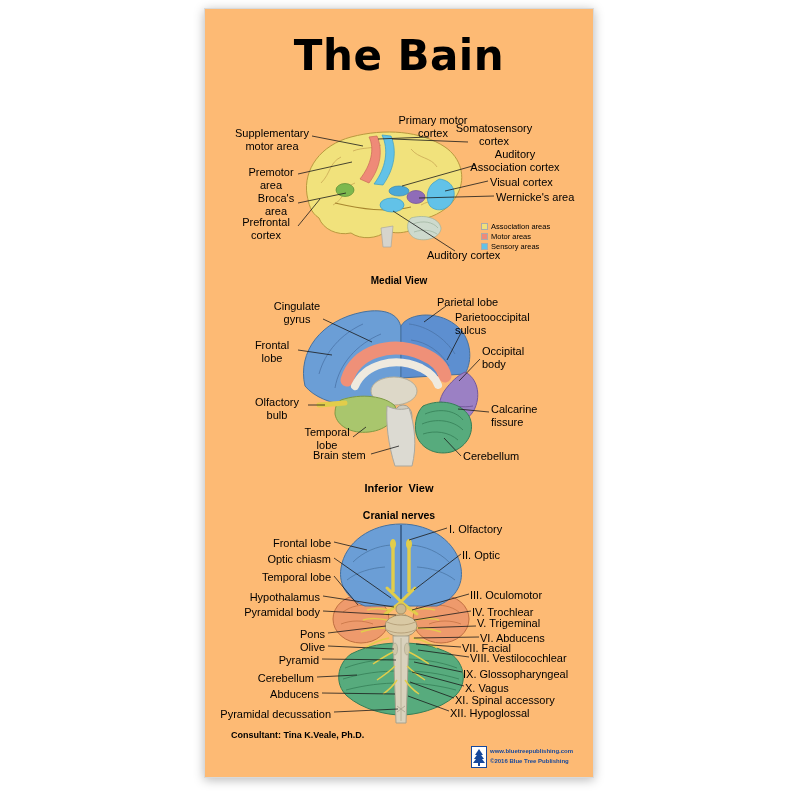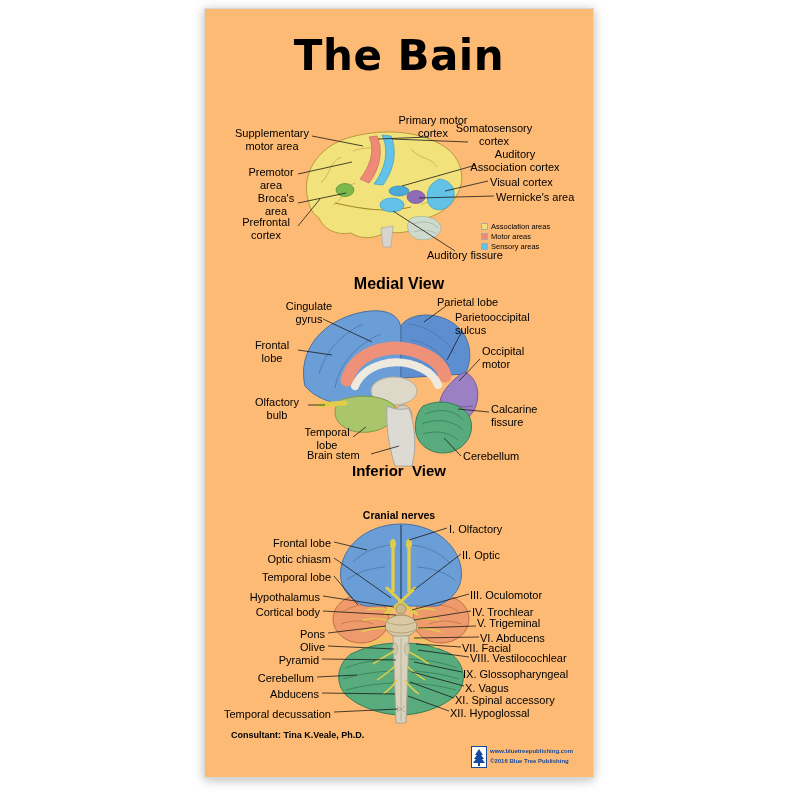--- a/index.html
+++ b/index.html
@@ -4,22 +4,22 @@
 <style>
   *{margin:0;padding:0;box-sizing:border-box}
   html,body{width:800px;height:800px;background:#ffffff;overflow:hidden;position:relative;
     font-family:"Liberation Sans",sans-serif;}
   .poster{position:absolute;left:204px;top:8px;width:390px;height:770px;background:#fdba74;
     border:1px solid #d9d9d9;box-shadow:0 2px 10px rgba(0,0,0,.28)}
   .title{position:absolute;top:22px;left:0;width:100%;text-align:center;
     font-family:"DejaVu Sans",sans-serif;font-size:42px;font-weight:bold;color:#000;letter-spacing:.5px}
   .heading{position:absolute;left:0;width:100%;text-align:center;font-weight:bold;color:#000;white-space:pre}
   .h1{top:92px;font-size:15px}
-  .h2{top:266px;font-size:16px}
-  .h3{top:453px;font-size:15px}
+  .h2{top:266px;font-size:10px}
+  .h3{top:473px;font-size:11px}
   .h4{top:500px;font-size:10.5px}
   .lbl{position:absolute;font-size:11px;line-height:1.2;font-weight:normal;color:#000}
   .ra{text-align:center}
   .ct{text-align:center}
   .art{position:absolute}
   .art-lateral{left:88px;top:112px;width:180px;height:132px}
   .art-medial{left:86px;top:287px;width:210px;height:180px}
   .art-inferior{left:116px;top:509px;width:160px;height:218px}
   .leaders{position:absolute;left:0;top:0;width:390px;height:770px;pointer-events:none}
   .legend{position:absolute;left:276px;top:213px}
@@ -193,59 +193,59 @@
 
   <div class="lbl ra" style="left:28px;top:118px;width:78px">Supplementary motor area</div>
   <div class="lbl ct" style="left:193px;top:105px;width:70px">Primary motor cortex</div>
   <div class="lbl ct" style="left:249px;top:113px;width:80px">Somatosensory cortex</div>
   <div class="lbl ct" style="left:262px;top:139px;width:96px">Auditory Association cortex</div>
   <div class="lbl ra" style="left:41px;top:157px;width:50px">Premotor area</div>
   <div class="lbl" style="left:285px;top:167px">Visual cortex</div>
   <div class="lbl ra" style="left:51px;top:183px;width:40px">Broca's area</div>
   <div class="lbl" style="left:291px;top:182px">Wernicke's area</div>
   <div class="lbl ra" style="left:31px;top:207px;width:60px">Prefrontal cortex</div>
-  <div class="lbl" style="left:222px;top:240px">Auditory fissure</div>
+  <div class="lbl" style="left:222px;top:240px">Auditory cortex</div>
 
   <div class="legend">
     <div class="legend-row">
       <span class="swatch" style="background: rgb(240, 224, 124);"></span>
       <span class="legend-label">Association areas</span>
     </div>
     <div class="legend-row">
       <span class="swatch" style="background: rgb(239, 138, 120);"></span>
       <span class="legend-label">Motor areas</span>
     </div>
     <div class="legend-row">
       <span class="swatch" style="background: rgb(98, 194, 232);"></span>
       <span class="legend-label">Sensory areas</span>
     </div>
   </div>
 
-  <div class="lbl ct" style="left:72px;top:291px;width:64px">Cingulate gyrus</div>
+  <div class="lbl ct" style="left:60px;top:291px;width:64px">Cingulate gyrus</div>
   <div class="lbl" style="left:232px;top:287px">Parietal lobe</div>
   <div class="lbl" style="left:250px;top:302px;width:82px">Parietooccipital sulcus</div>
   <div class="lbl ra" style="left:43px;top:330px;width:48px">Frontal lobe</div>
-  <div class="lbl" style="left:277px;top:336px;width:50px">Occipital motor</div>
+  <div class="lbl" style="left:277px;top:336px;width:50px">Occipital body</div>
   <div class="lbl ra" style="left:43px;top:387px;width:58px">Olfactory bulb</div>
   <div class="lbl" style="left:286px;top:394px;width:52px">Calcarine fissure</div>
   <div class="lbl ra" style="left:98px;top:417px;width:48px">Temporal lobe</div>
-  <div class="lbl" style="left:102px;top:440px">Brain stem</div>
+  <div class="lbl" style="left:108px;top:440px">Brain stem</div>
   <div class="lbl" style="left:258px;top:441px">Cerebellum</div>
 
   <div class="lbl" style="right:262px;top:528px">Frontal lobe</div>
   <div class="lbl" style="right:262px;top:544px">Optic chiasm</div>
   <div class="lbl" style="right:262px;top:562px">Temporal lobe</div>
   <div class="lbl" style="right:273px;top:582px">Hypothalamus</div>
-  <div class="lbl" style="right:273px;top:597px">Cortical body</div>
+  <div class="lbl" style="right:273px;top:597px">Pyramidal body</div>
   <div class="lbl" style="right:268px;top:619px">Pons</div>
   <div class="lbl" style="right:268px;top:632px">Olive</div>
   <div class="lbl" style="right:274px;top:645px">Pyramid</div>
   <div class="lbl" style="right:279px;top:663px">Cerebellum</div>
   <div class="lbl" style="right:274px;top:679px">Abducens</div>
-  <div class="lbl" style="right:262px;top:699px">Temporal decussation</div>
+  <div class="lbl" style="right:262px;top:699px">Pyramidal decussation</div>
 
   <div class="lbl" style="left:244px;top:514px">I. Olfactory</div>
   <div class="lbl" style="left:257px;top:540px">II. Optic</div>
   <div class="lbl" style="left:265px;top:580px">III. Oculomotor</div>
   <div class="lbl" style="left:267px;top:597px">IV. Trochlear</div>
   <div class="lbl" style="left:272px;top:608px">V. Trigeminal</div>
   <div class="lbl" style="left:275px;top:623px">VI. Abducens</div>
   <div class="lbl" style="left:257px;top:633px">VII. Facial</div>
   <div class="lbl" style="left:265px;top:643px">VIII. Vestilocochlear</div>
   <div class="lbl" style="left:258px;top:659px">IX. Glossopharyngeal</div>

